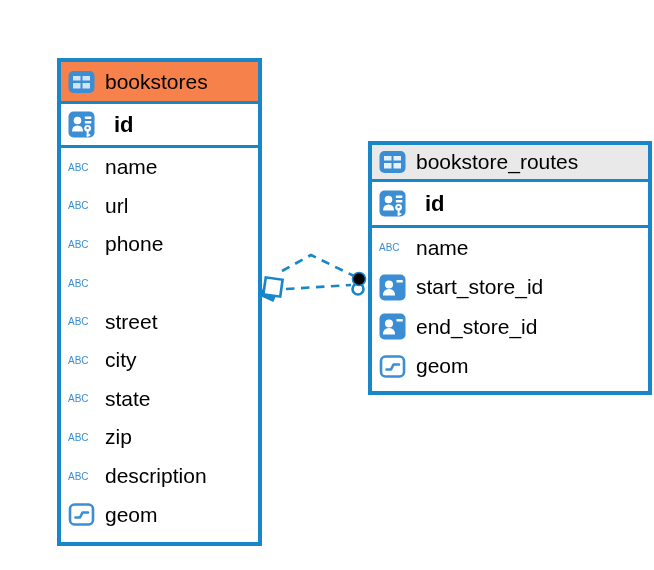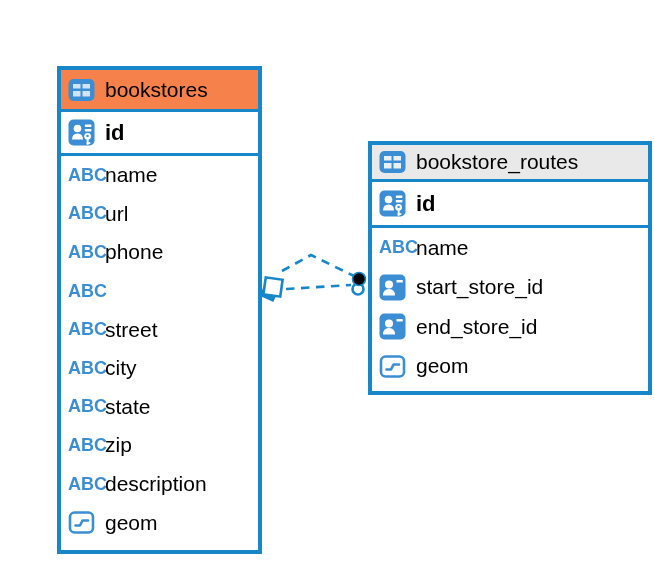--- a/index.html
+++ b/index.html
@@ -10,38 +10,38 @@
   *{box-sizing:border-box;}
   html,body{margin:0;padding:0;background:#fff;}
   body{font-family:"Liberation Sans", sans-serif;}
   .canvas{position:relative;width:654px;height:570px;background:#ffffff;overflow:hidden;}
 
   .erd-table{position:absolute;background:#fff;border:4px solid var(--blue);}
   .tbl-header{display:flex;align-items:center;gap:9px;padding:0 7px;height:42px;
     font-size:21px;color:#000;border-bottom:3px solid var(--blue);white-space:nowrap;}
   .tbl-header.orange{background:#f7814b;}
   .tbl-header.gray{background:#e9e9e9;height:37px;}
-  .pk-row{display:flex;align-items:center;gap:9px;padding:0 7px;height:44px;
+  .pk-row{display:flex;align-items:center;gap:18px;padding:0 7px;height:44px;
     border-bottom:3px solid var(--blue);font-weight:bold;font-size:22px;color:#000;background:#fff;}
   .col-row{display:flex;align-items:center;gap:9px;padding:0 7px;height:38.6px;
     font-size:21px;color:#000;background:#fff;white-space:nowrap;}
   .right-tbl .col-row{height:39.5px;}
   .right-tbl .pk-row{height:46px;}
   .icon{width:28px;flex:0 0 28px;display:flex;align-items:center;justify-content:flex-start;}
-  .abc{color:var(--icon-blue);font-weight:700;font-size:18px;letter-spacing:0px;}
+  .abc{color:var(--icon-blue);font-weight:400;font-size:10px;letter-spacing:0px;}
 
   .connector-layer{position:absolute;left:0;top:0;z-index:10;pointer-events:none;}
   .dash{stroke:var(--blue);stroke-width:2.6;fill:none;stroke-dasharray:8.5 6.5;}
 </style>
 </head>
 <body>
 
 <div class="canvas">
 
-  <div class="erd-table left-tbl" style="left:57px;top:66px;width:205px;height:488px;">
+  <div class="erd-table left-tbl" style="left:57px;top:58px;width:205px;height:488px;">
     <div class="tbl-header orange">
       <span class="icon">
         <svg width="27" height="24" viewBox="0 0 27 24">
           <rect x="0.5" y="1" width="26" height="22" rx="5" fill="#3b8ed3"></rect>
           <rect x="5" y="6" width="7.5" height="4.5" fill="#cfe4f7"></rect>
           <rect x="14.5" y="6" width="7.5" height="4.5" fill="#cfe4f7"></rect>
           <rect x="5" y="13" width="7.5" height="5.5" fill="#cfe4f7"></rect>
           <rect x="14.5" y="13" width="7.5" height="5.5" fill="#cfe4f7"></rect>
         </svg>
       </span>

